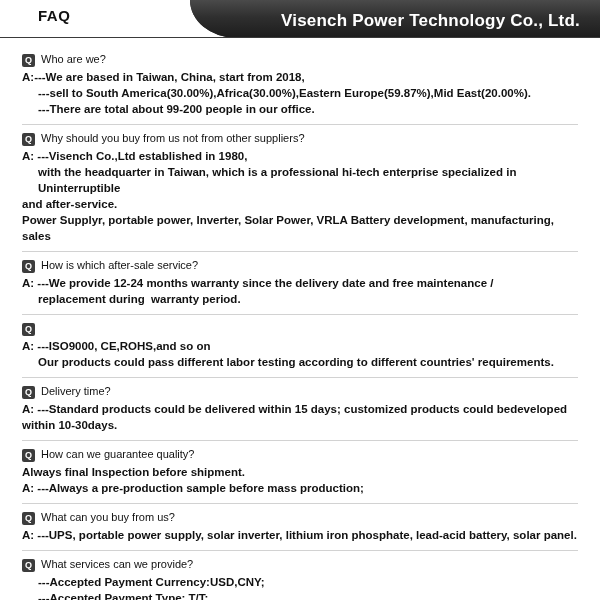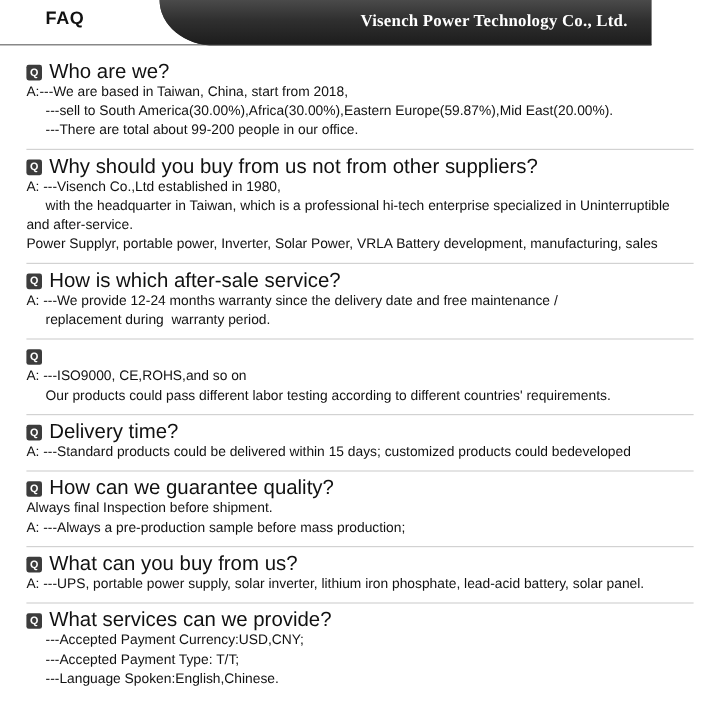--- a/index.html
+++ b/index.html
@@ -18,21 +18,21 @@
     position: relative;
     width: 600px;
     height: 600px;
     box-sizing: border-box;
   }
 
   
   .header {
     position: relative;
     height: 38px;
-    width: 543px;
+    width: 600px;
     background: #ffffff;
     overflow: hidden;
   }
   .header-title {
     position: absolute;
     left: 38px;
     top: 7px;
     font-size: 15px;
     font-weight: bold;
     letter-spacing: 0.5px;
@@ -56,25 +56,24 @@
     width: 410px;
     height: 38px;
     background: linear-gradient(180deg, #4a4a4a 0%, #2f2f2f 45%, #1c1c1c 100%);
     border-bottom-left-radius: 46px 38px;
   }
   .company {
     position: absolute;
     right: 20px;
     top: 11px;
     color: #ffffff;
-    font-size: 14px;
+    font-size: 17px;
     font-weight: bold;
     letter-spacing: 0.2px;
     white-space: nowrap;
-    font-family: Liberation Serif, serif;
   }
   .header-rule {
     position: absolute;
     left: 0;
     top: 37px;
     width: 600px;
     height: 1px;
     background: #3a3a3a;
   }
 
@@ -103,32 +102,33 @@
     color: #fff;
     font-size: 9px;
     font-weight: bold;
     line-height: 13px;
     text-align: center;
     border-radius: 2px;
     margin-top: 2px;
     font-family: "Liberation Sans", sans-serif;
   }
   .q-text {
-    font-size: 17px;
+    font-size: 11px;
     line-height: 15px;
     color: #111;
   }
   .a-block {
     margin-top: 2px;
     font-size: 11.5px;
     line-height: 16px;
     color: #111;
   }
   .a-line {
     white-space: pre-wrap;
+    font-weight: bold;
   }
   .indent-1 { padding-left: 16px; }
 </style>
 </head>
 <body>
 
 <div class="page">
 
   <div class="header">
     <div class="header-band">
@@ -182,20 +182,21 @@
           <div class="a-line indent-1">Our products could pass different labor testing according to different countries' requirements.</div>
         </div>
       </div>
       <div class="faq-item">
         <div class="q-row">
           <span class="q-badge">Q</span>
           <span class="q-text">Delivery time?</span>
         </div>
         <div class="a-block">
           <div class="a-line">A: ---Standard products could be delivered within 15 days; customized products could bedeveloped</div>
+          <div class="a-line">within 10-30days.</div>
         </div>
       </div>
       <div class="faq-item">
         <div class="q-row">
           <span class="q-badge">Q</span>
           <span class="q-text">How can we guarantee quality?</span>
         </div>
         <div class="a-block">
           <div class="a-line">Always final Inspection before shipment.</div>
           <div class="a-line">A: ---Always a pre-production sample before mass production;</div>

